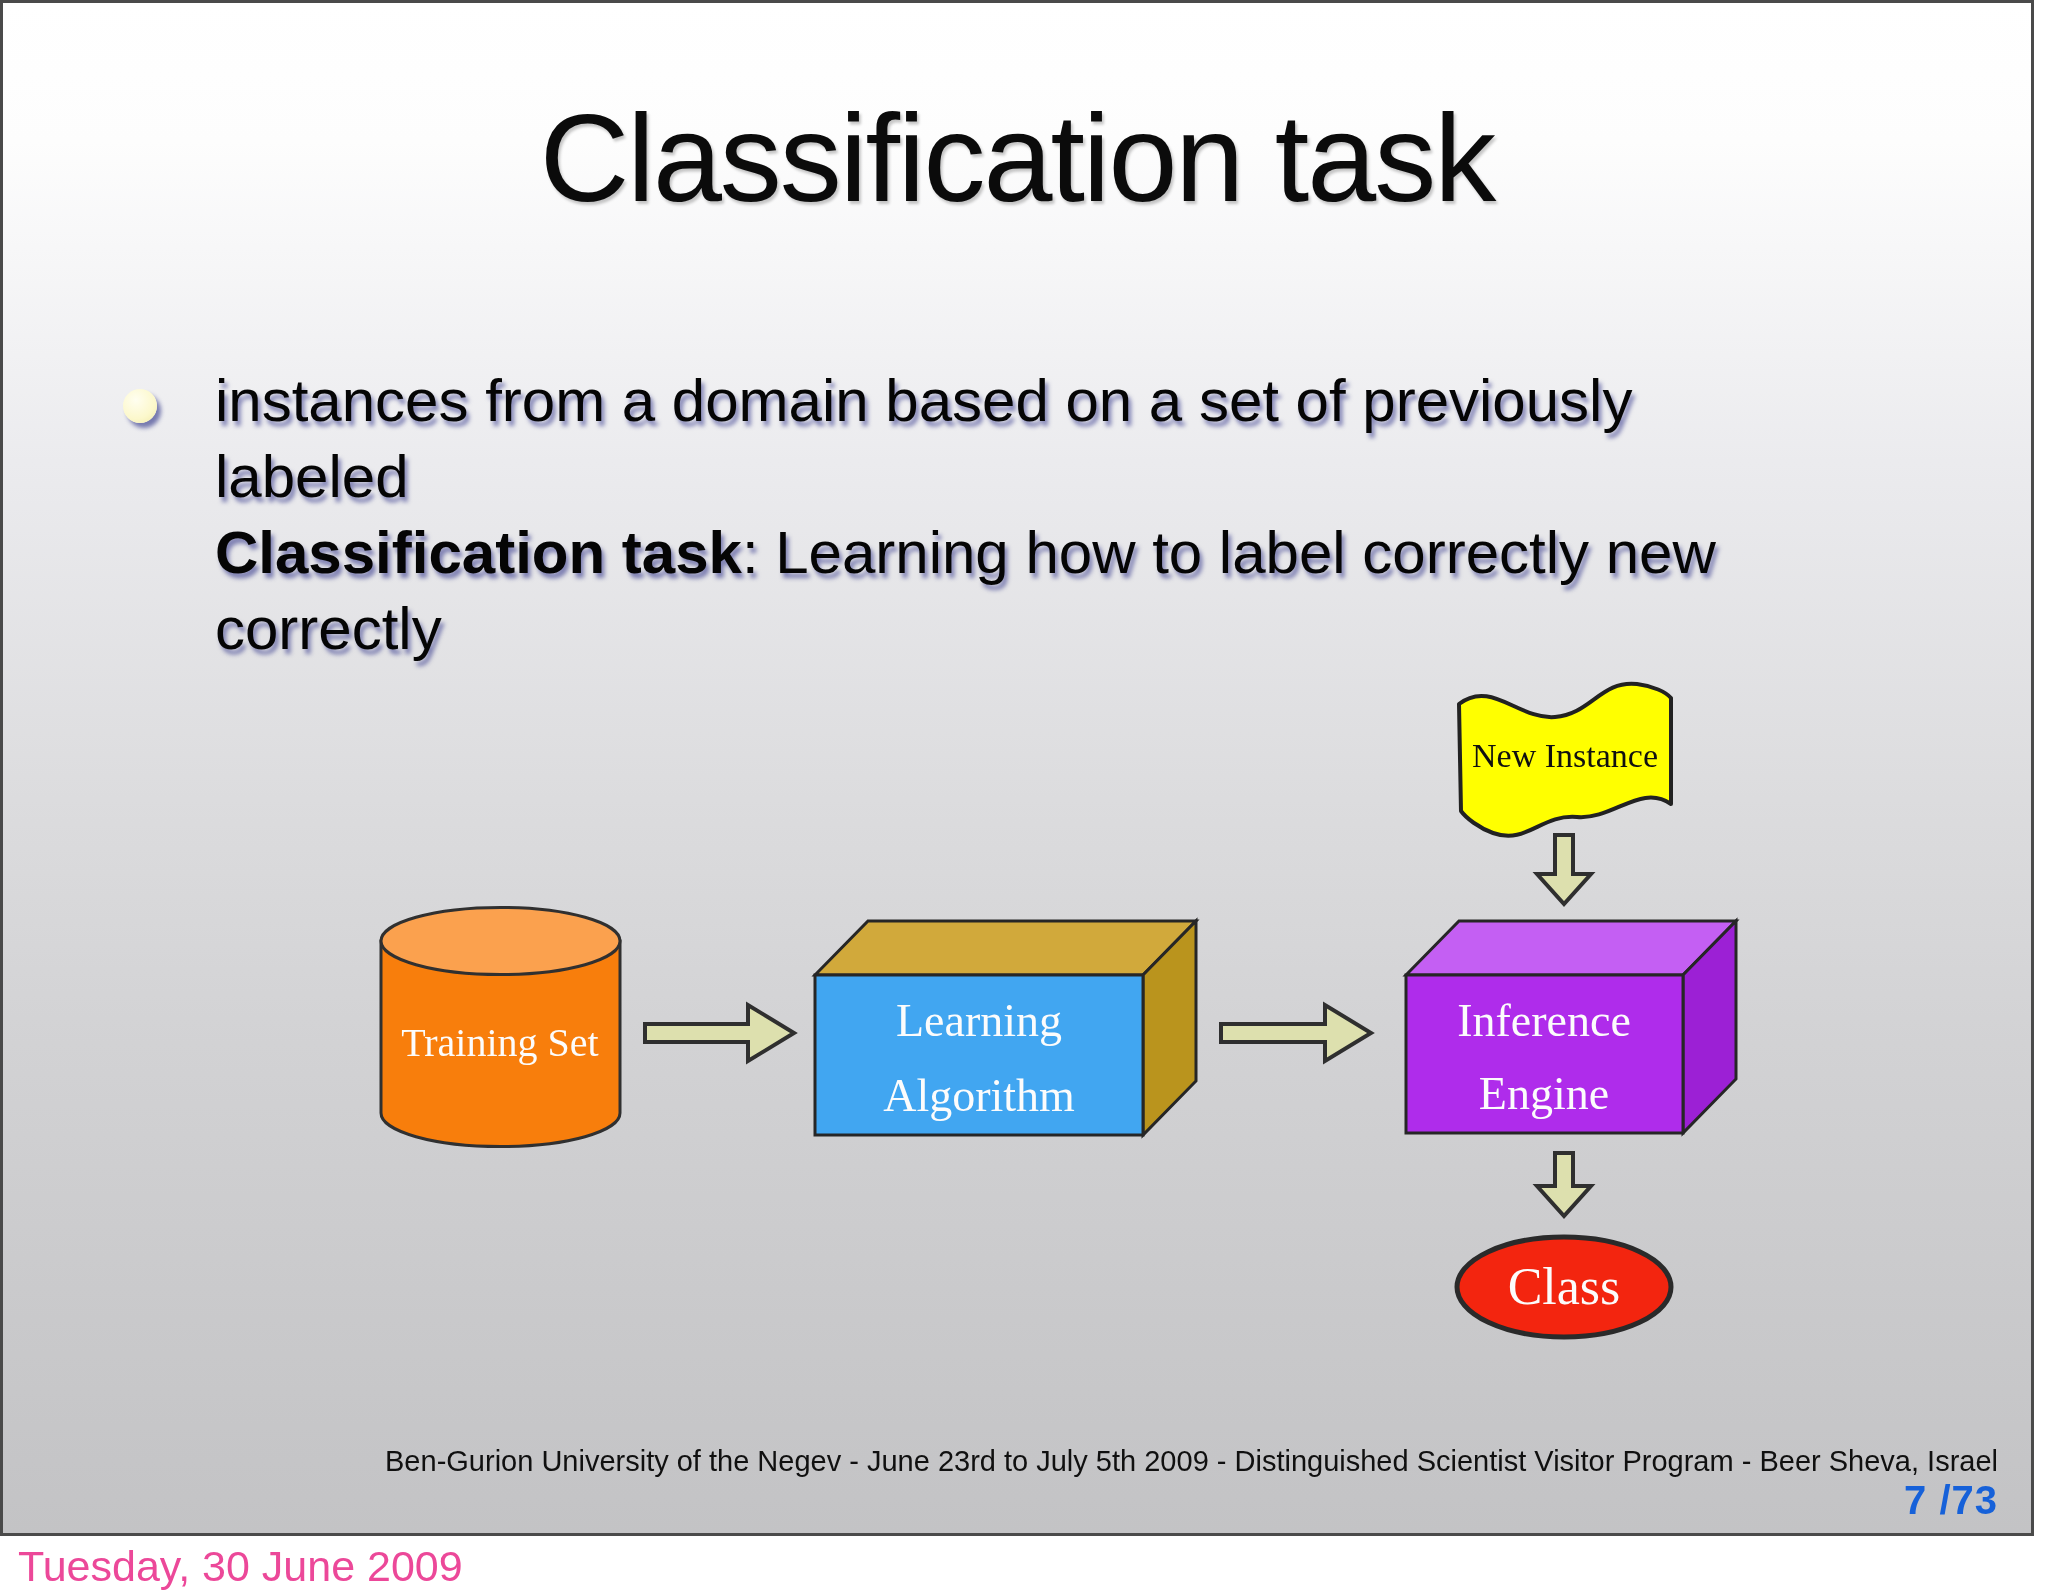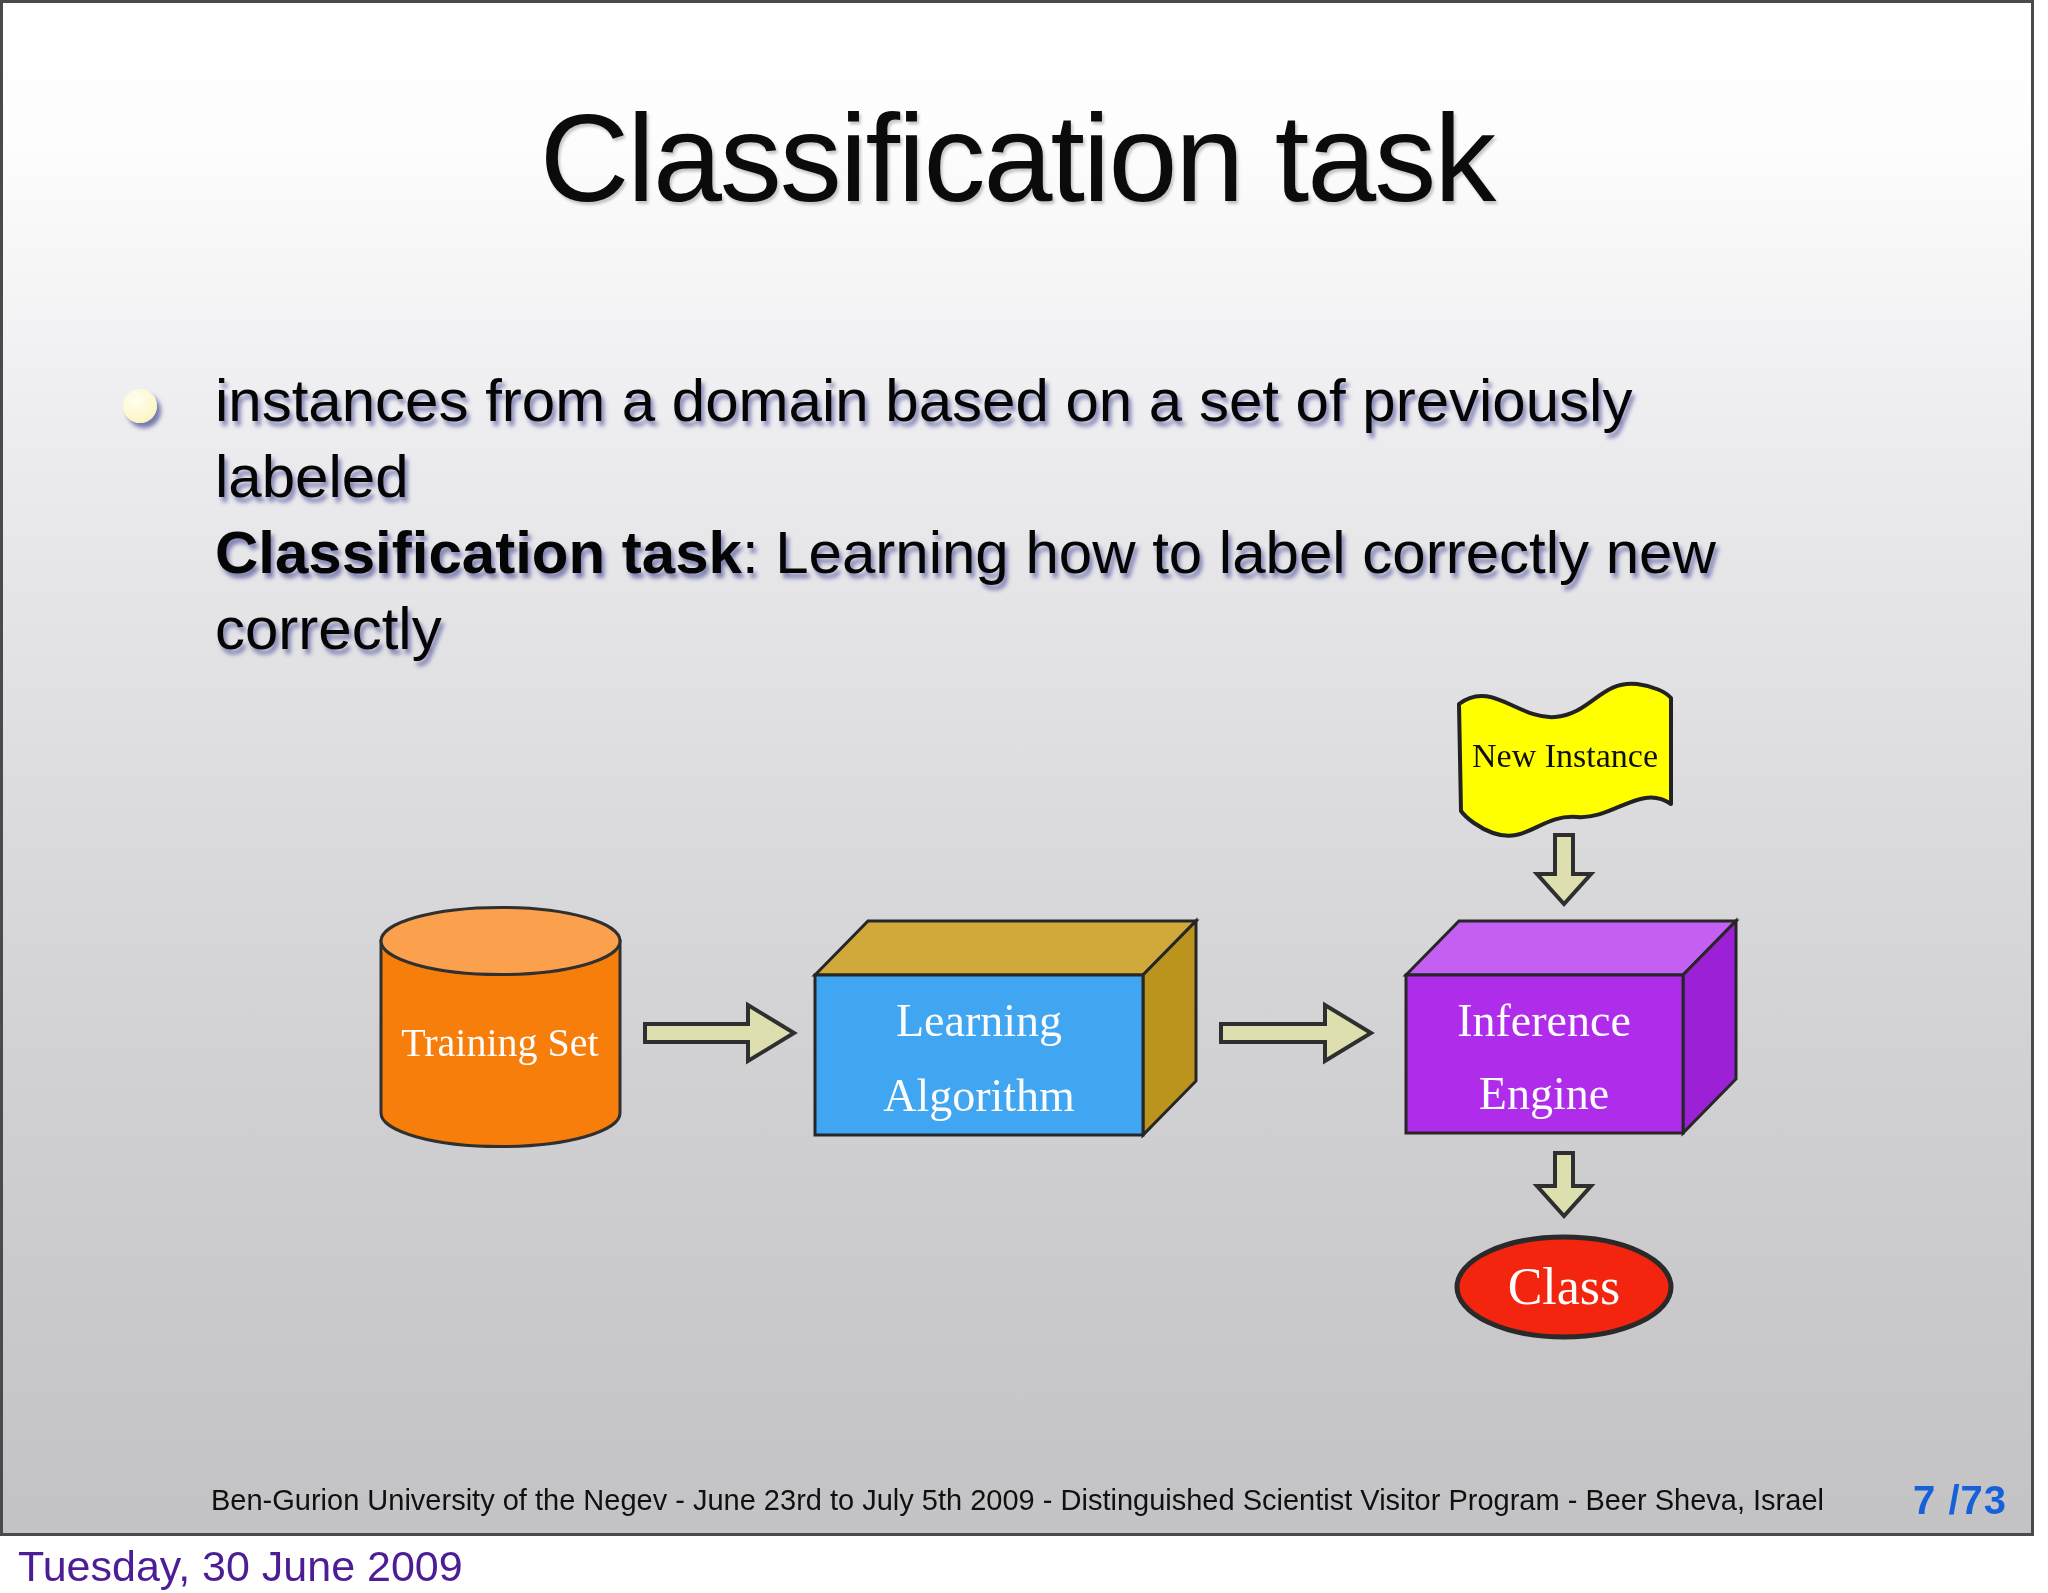--- a/index.html
+++ b/index.html
@@ -31,29 +31,30 @@
     font-size:60px; line-height:76px; color:#050505;
     text-shadow:3px 5px 4px rgba(56,60,142,0.60);
   }
   .bullet-text .line { display:block; }
   .bullet-text b { font-weight:700; }
   .diagram-svg { position:absolute; left:0; top:0; width:2028px; height:1530px; }
   .node-label { font-family:"Liberation Serif", serif; fill:#fcfcfc; }
   .node-label.dark { fill:#101010; }
   .footer {
     position:absolute; left:0; right:0; bottom:10px;
-    padding:0 24px 0 208px;
-    display:flex; justify-content:space-between; align-items:center;
+    padding:0 33px 0 208px;
+    display:flex; justify-content:space-between; align-items:flex-end;
     font-size:29px; color:#101010;
     font-stretch:condensed;
+    flex-direction:column;
   }
   .footer .pagenum { font-size:40px; font-weight:700; color:#1661d9; letter-spacing:1px; }
   .datebar {
     position:absolute; left:18px; top:1542px;
-    font-size:43px; color:#4c1d95;
+    font-size:43px; color:#ec4899;
   }
 </style>
 </head>
 <body>
 
 <div class="page">
   <div class="slide">
 
     <h1 class="slide-title">Classification task</h1>
 

